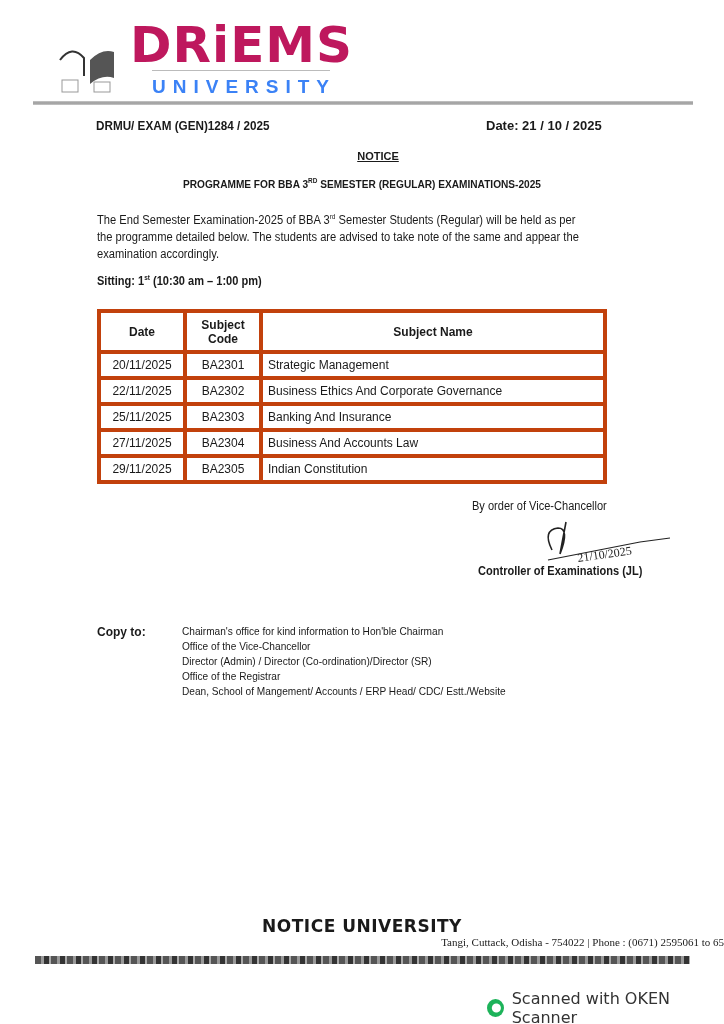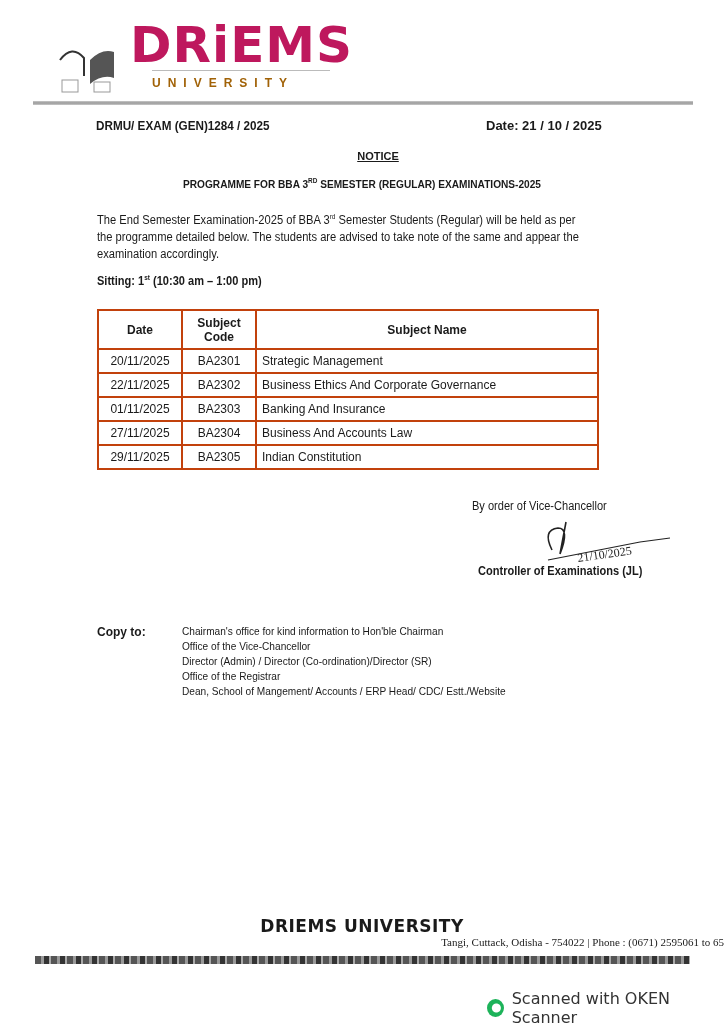--- a/index.html
+++ b/index.html
@@ -4,33 +4,33 @@
 <style>
   html, body { margin:0; padding:0; }
   body {
     width:724px; height:1024px; background:#ffffff; position:relative; overflow:hidden;
     font-family:"Liberation Sans", sans-serif; color:#1a1a1a;
   }
   .abs { position:absolute; }
   
   .logo-mark { left:58px; top:40px; width:60px; height:55px; }
   .logo-text { left:130px; top:20px; font-family:"DejaVu Sans", sans-serif; font-weight:bold; font-size:50px; letter-spacing:1px; color:#be185d; line-height:1; }
-  .logo-sub { left:152px; top:76px; font-size:12px; letter-spacing:7px; color:#a16207; font-weight:bold; }
+  .logo-sub { left:152px; top:76px; font-size:19px; letter-spacing:7px; color:#3b82f6; font-weight:bold; }
   .logo-rule { left:152px; top:70px; width:178px; height:1px; background:#bbb; }
   .header-rule { left:33px; top:101px; width:660px; height:4px; background:linear-gradient(#c9c9c9,#9a9a9a,#c9c9c9); }
   .ref { left:96px; top:118px; font-size:13px; font-weight:bold; transform:scaleX(0.9); transform-origin:left; }
   .date { left:486px; top:118px; font-size:13px; font-weight:bold; }
   .notice { left:16px; width:724px; top:150px; text-align:center; font-size:11px; font-weight:bold; text-decoration:underline; }
   .prog { left:0; width:724px; top:177px; text-align:center; font-size:11px; font-weight:bold; transform:scaleX(0.92); }
   .prog sup, .intro sup, .sitting sup { font-size:7px; }
   .intro { left:97px; top:208px; width:530px; font-size:12px; line-height:17px; transform:scaleX(0.93); transform-origin:left; }
   .sitting { left:97px; top:274px; font-size:12px; font-weight:bold; transform:scaleX(0.92); transform-origin:left; }
   
   table.sched { position:absolute; left:97px; top:309px; border-collapse:collapse; font-size:12px; }
-  table.sched th, table.sched td { border:2px solid #c2410c; padding:0 5px; }
+  table.sched th, table.sched td { border:4px solid #c2410c; padding:0 5px; }
   table.sched th { font-weight:bold; height:37px; }
   table.sched td { height:22px; }
   .c-date { width:72px; text-align:center; }
   .c-code { width:62px; text-align:center; }
   .c-name { width:330px; text-align:left; }
   table.sched th.c-name { text-align:center; }
   .order { left:472px; top:499px; font-size:12px; transform:scaleX(0.92); transform-origin:left; }
   .signature { left:530px; top:520px; width:150px; height:50px; }
   .coe { left:478px; top:564px; font-size:12px; font-weight:bold; transform:scaleX(0.92); transform-origin:left; }
   .copy-label { left:97px; top:625px; font-size:12px; font-weight:bold; }
@@ -79,21 +79,21 @@
       <td class="c-date">20/11/2025</td>
       <td class="c-code">BA2301</td>
       <td class="c-name">Strategic Management</td>
     </tr>
     <tr>
       <td class="c-date">22/11/2025</td>
       <td class="c-code">BA2302</td>
       <td class="c-name">Business Ethics And Corporate Governance</td>
     </tr>
     <tr>
-      <td class="c-date">01/11/2025</td>
+      <td class="c-date">25/11/2025</td>
       <td class="c-code">BA2303</td>
       <td class="c-name">Banking And Insurance</td>
     </tr>
     <tr>
       <td class="c-date">27/11/2025</td>
       <td class="c-code">BA2304</td>
       <td class="c-name">Business And Accounts Law</td>
     </tr>
     <tr>
       <td class="c-date">29/11/2025</td>
@@ -113,20 +113,20 @@
 
 <div class="abs copy-label">Copy to:</div>
 <div class="abs copy-list">
   <div>Chairman's office for kind information to Hon'ble Chairman</div>
   <div>Office of the Vice-Chancellor</div>
   <div>Director (Admin) / Director (Co-ordination)/Director (SR)</div>
   <div>Office of the Registrar</div>
   <div>Dean, School of Mangement/ Accounts / ERP Head/ CDC/ Estt./Website</div>
 </div>
 
-<div class="abs footer-name">DRIEMS UNIVERSITY</div>
+<div class="abs footer-name">NOTICE UNIVERSITY</div>
 <div class="abs footer-addr">Tangi, Cuttack, Odisha - 754022  |  Phone : (0671) 2595061 to 65</div>
 <div class="abs footer-bar"></div>
 
 <div class="abs scanner">
   <span class="scanner-icon" style="background: radial-gradient(circle at 55% 50%, rgb(255, 255, 255) 0px, rgb(255, 255, 255) 4px, rgb(29, 179, 90) 5px);"></span>
   <span>Scanned with OKEN Scanner</span>
 </div>
 
 </body></html>

